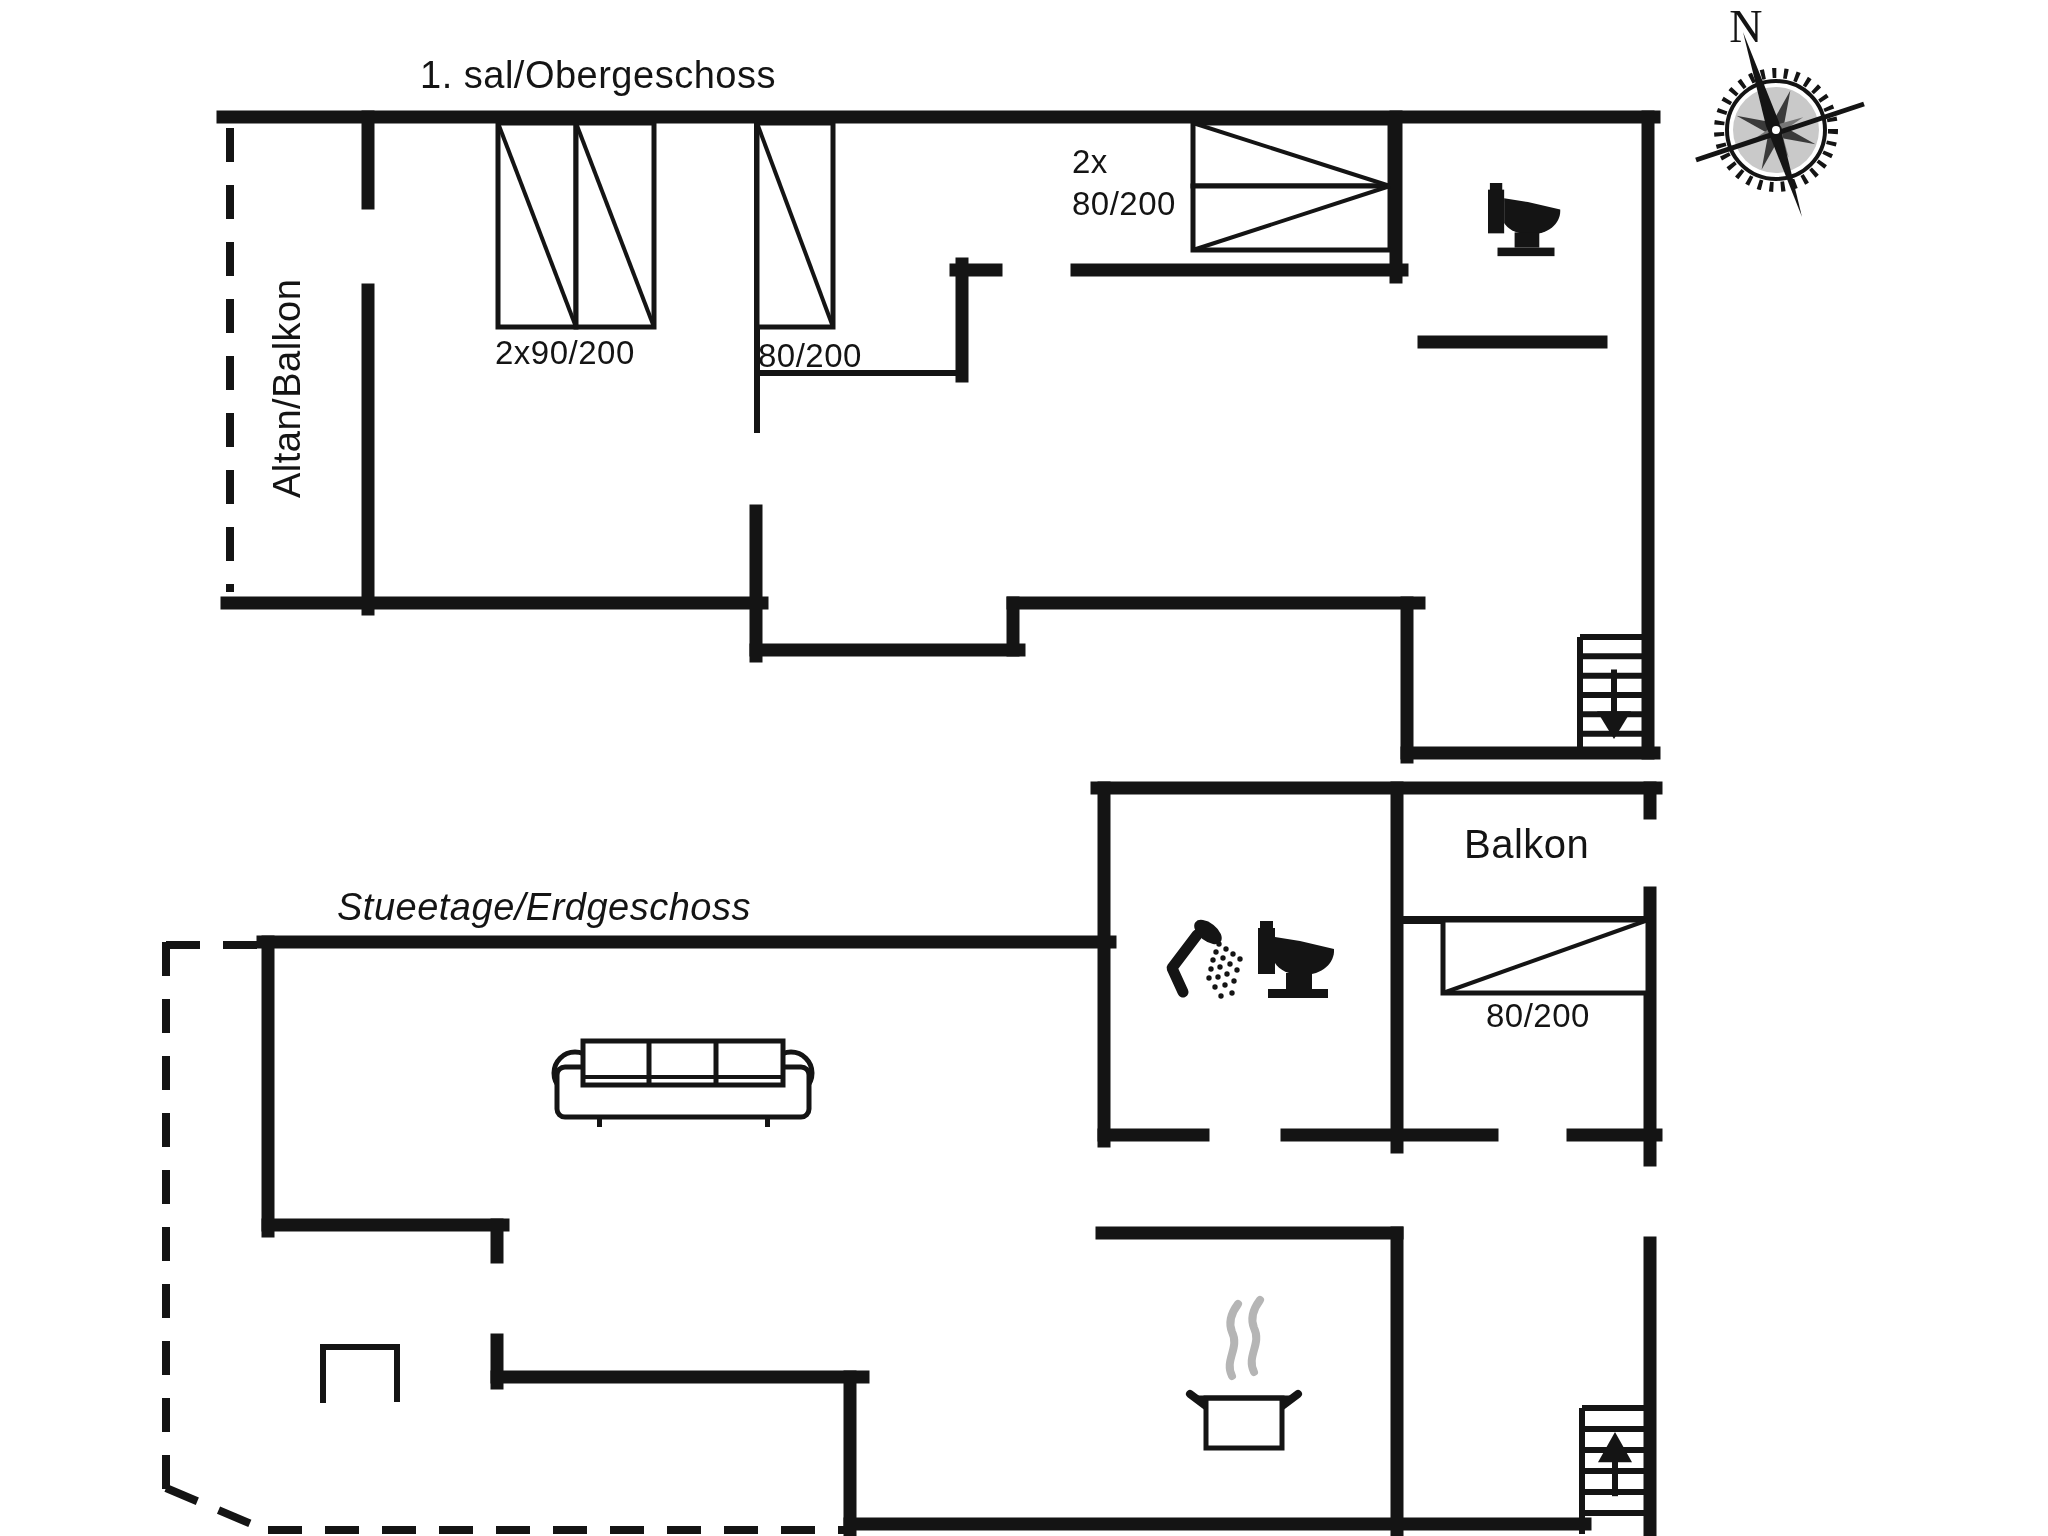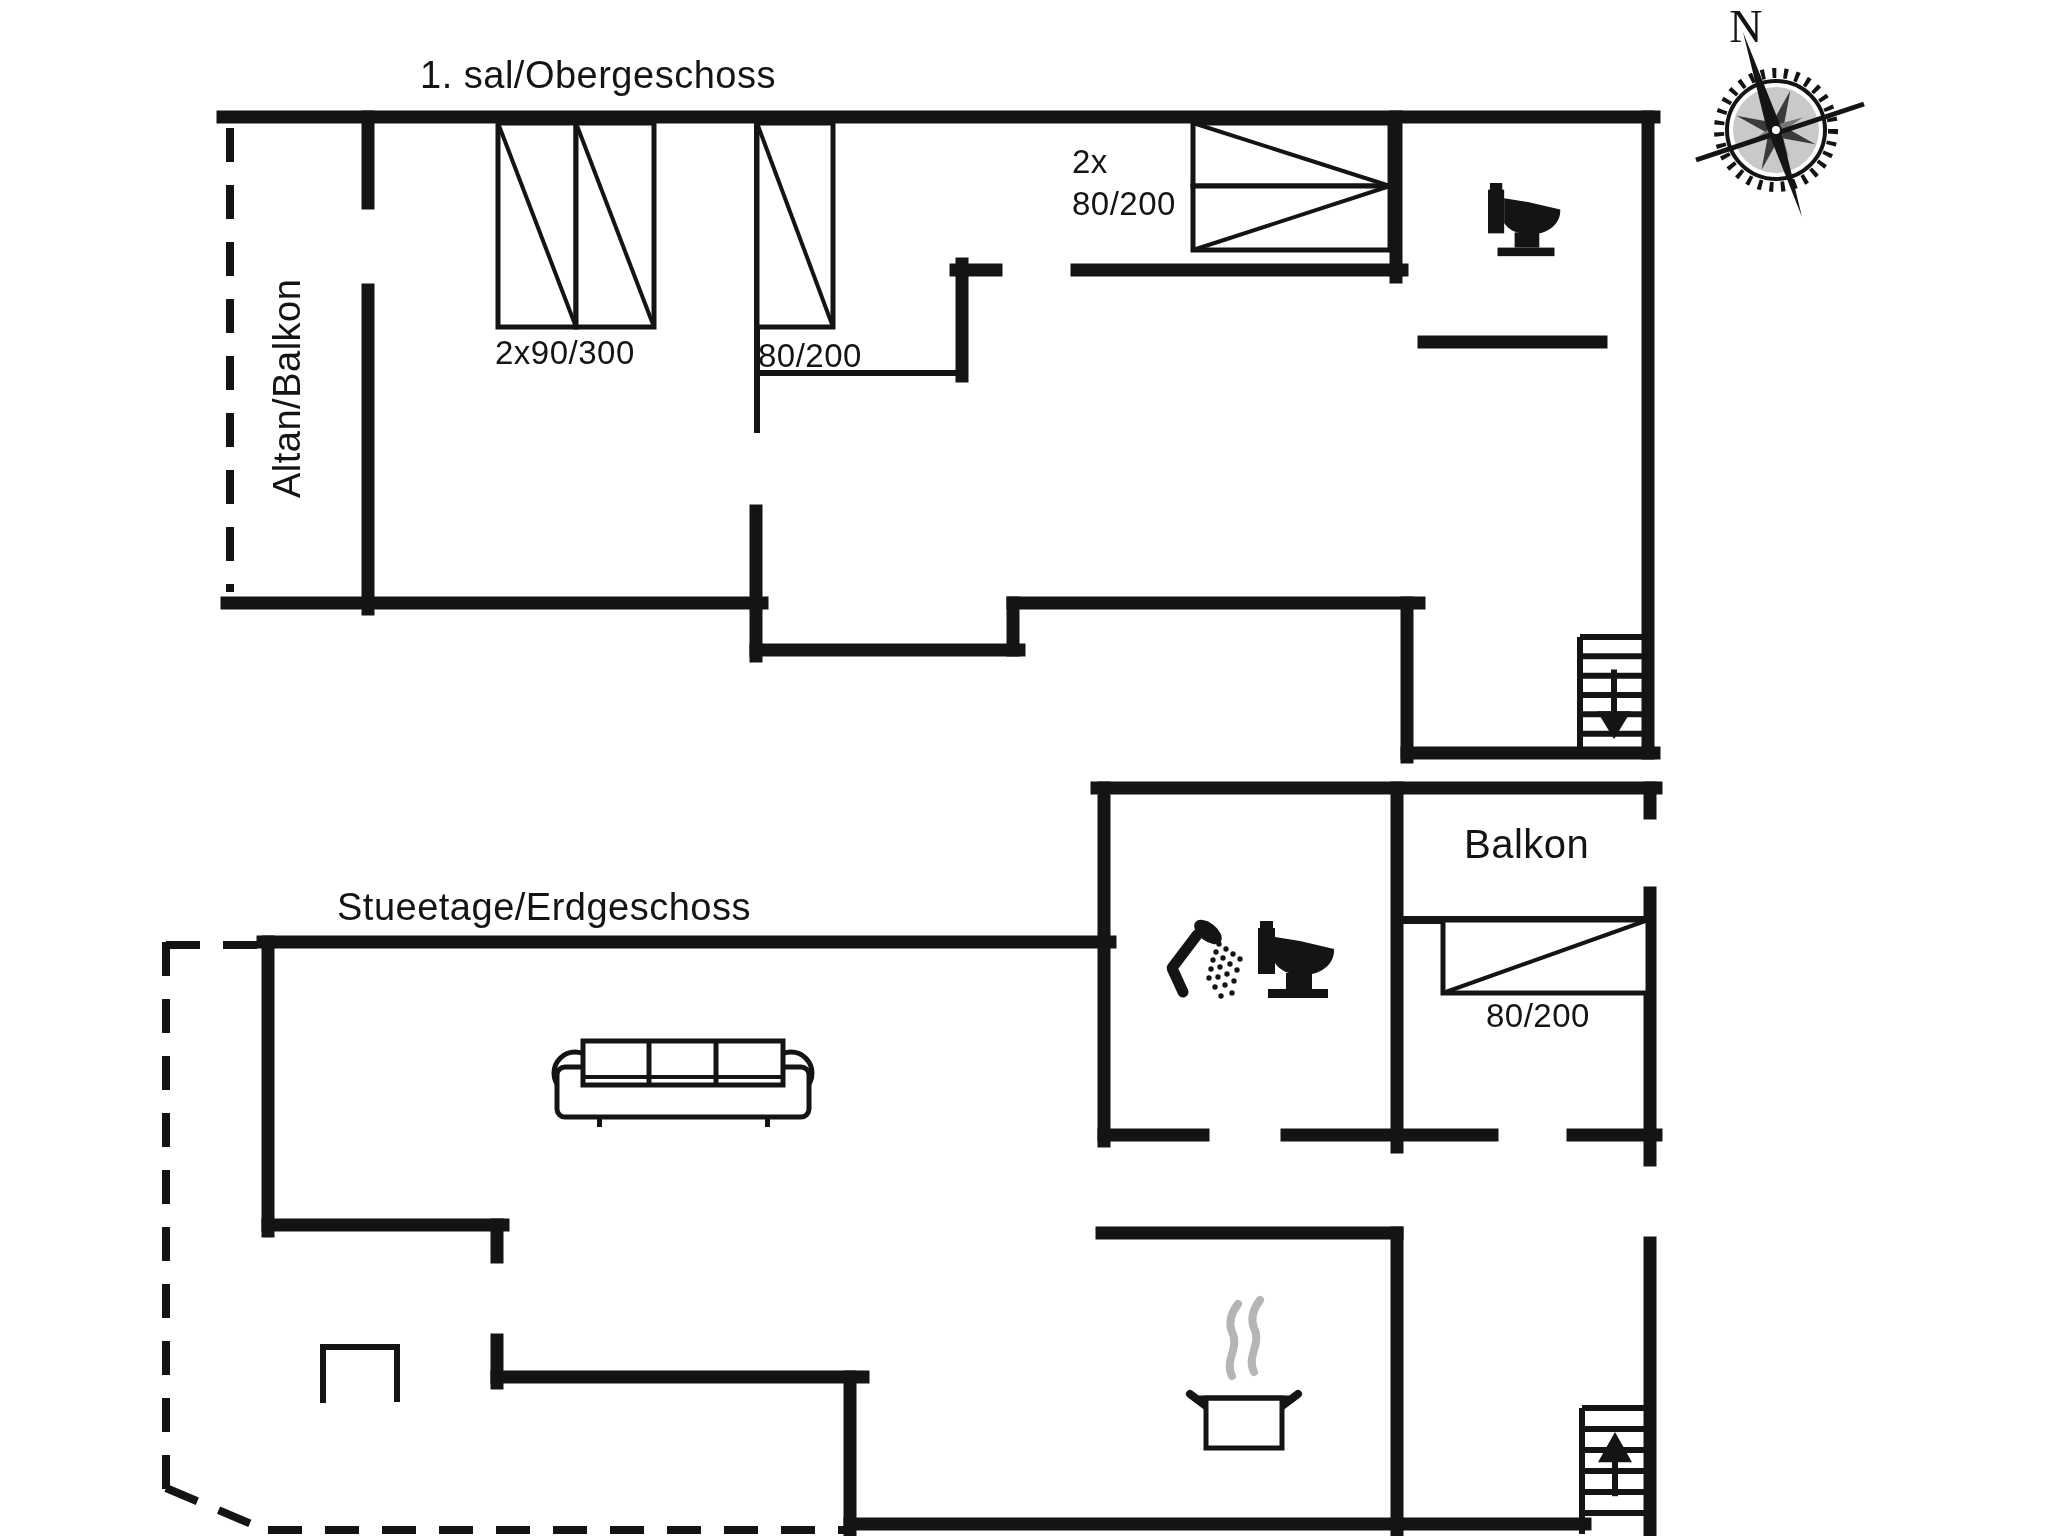--- a/index.html
+++ b/index.html
@@ -187,27 +187,27 @@
         <polygon points="0,-30 5,0 0,30 -5,0" fill="#777" transform="rotate(65)"></polygon>
         <polygon points="-30,0 0,-5 30,0 0,5" fill="#777" transform="rotate(65)"></polygon>
         <line x1="-80" y1="30" x2="88" y2="-26" stroke="#141414" stroke-width="5"></line>
         <polygon points="-33,-98 -10,-4 26,87 3,-8" class="inkfill"></polygon>
         <circle cx="0" cy="0" r="5" fill="#fff" stroke="#141414" stroke-width="2"></circle>
       </g>
     </svg>
 
   <div class="lbl lbl-title" style="left:420px;top:54px;">1. sal/Obergeschoss</div>
 
-  <div class="lbl lbl-title" style="left:337px;top:886px;">Stueetage/Erdgeschoss</div>
+  <div class="lbl lbl-title" style="left:337px;top:886px;font-style:italic;">Stueetage/Erdgeschoss</div>
 
   <div class="lbl lbl-vert" style="left:266px;top:168px;">Altan/Balkon</div>
 
   <div class="lbl lbl-room" style="left:1464px;top:822px;">Balkon</div>
 
-  <div class="lbl lbl-dim" style="left:495px;top:334px;">2x90/300</div>
+  <div class="lbl lbl-dim" style="left:495px;top:334px;">2x90/200</div>
 
   <div class="lbl lbl-dim" style="left:758px;top:337px;">80/200</div>
 
   <div class="lbl lbl-dim" style="left:1072px;top:143px;">2x</div>
 
   <div class="lbl lbl-dim" style="left:1072px;top:185px;">80/200</div>
 
   <div class="lbl lbl-dim" style="left:1486px;top:997px;">80/200</div>
 
   <div class="lbl lbl-compass" style="left:1722px;top:0px;">N</div>

